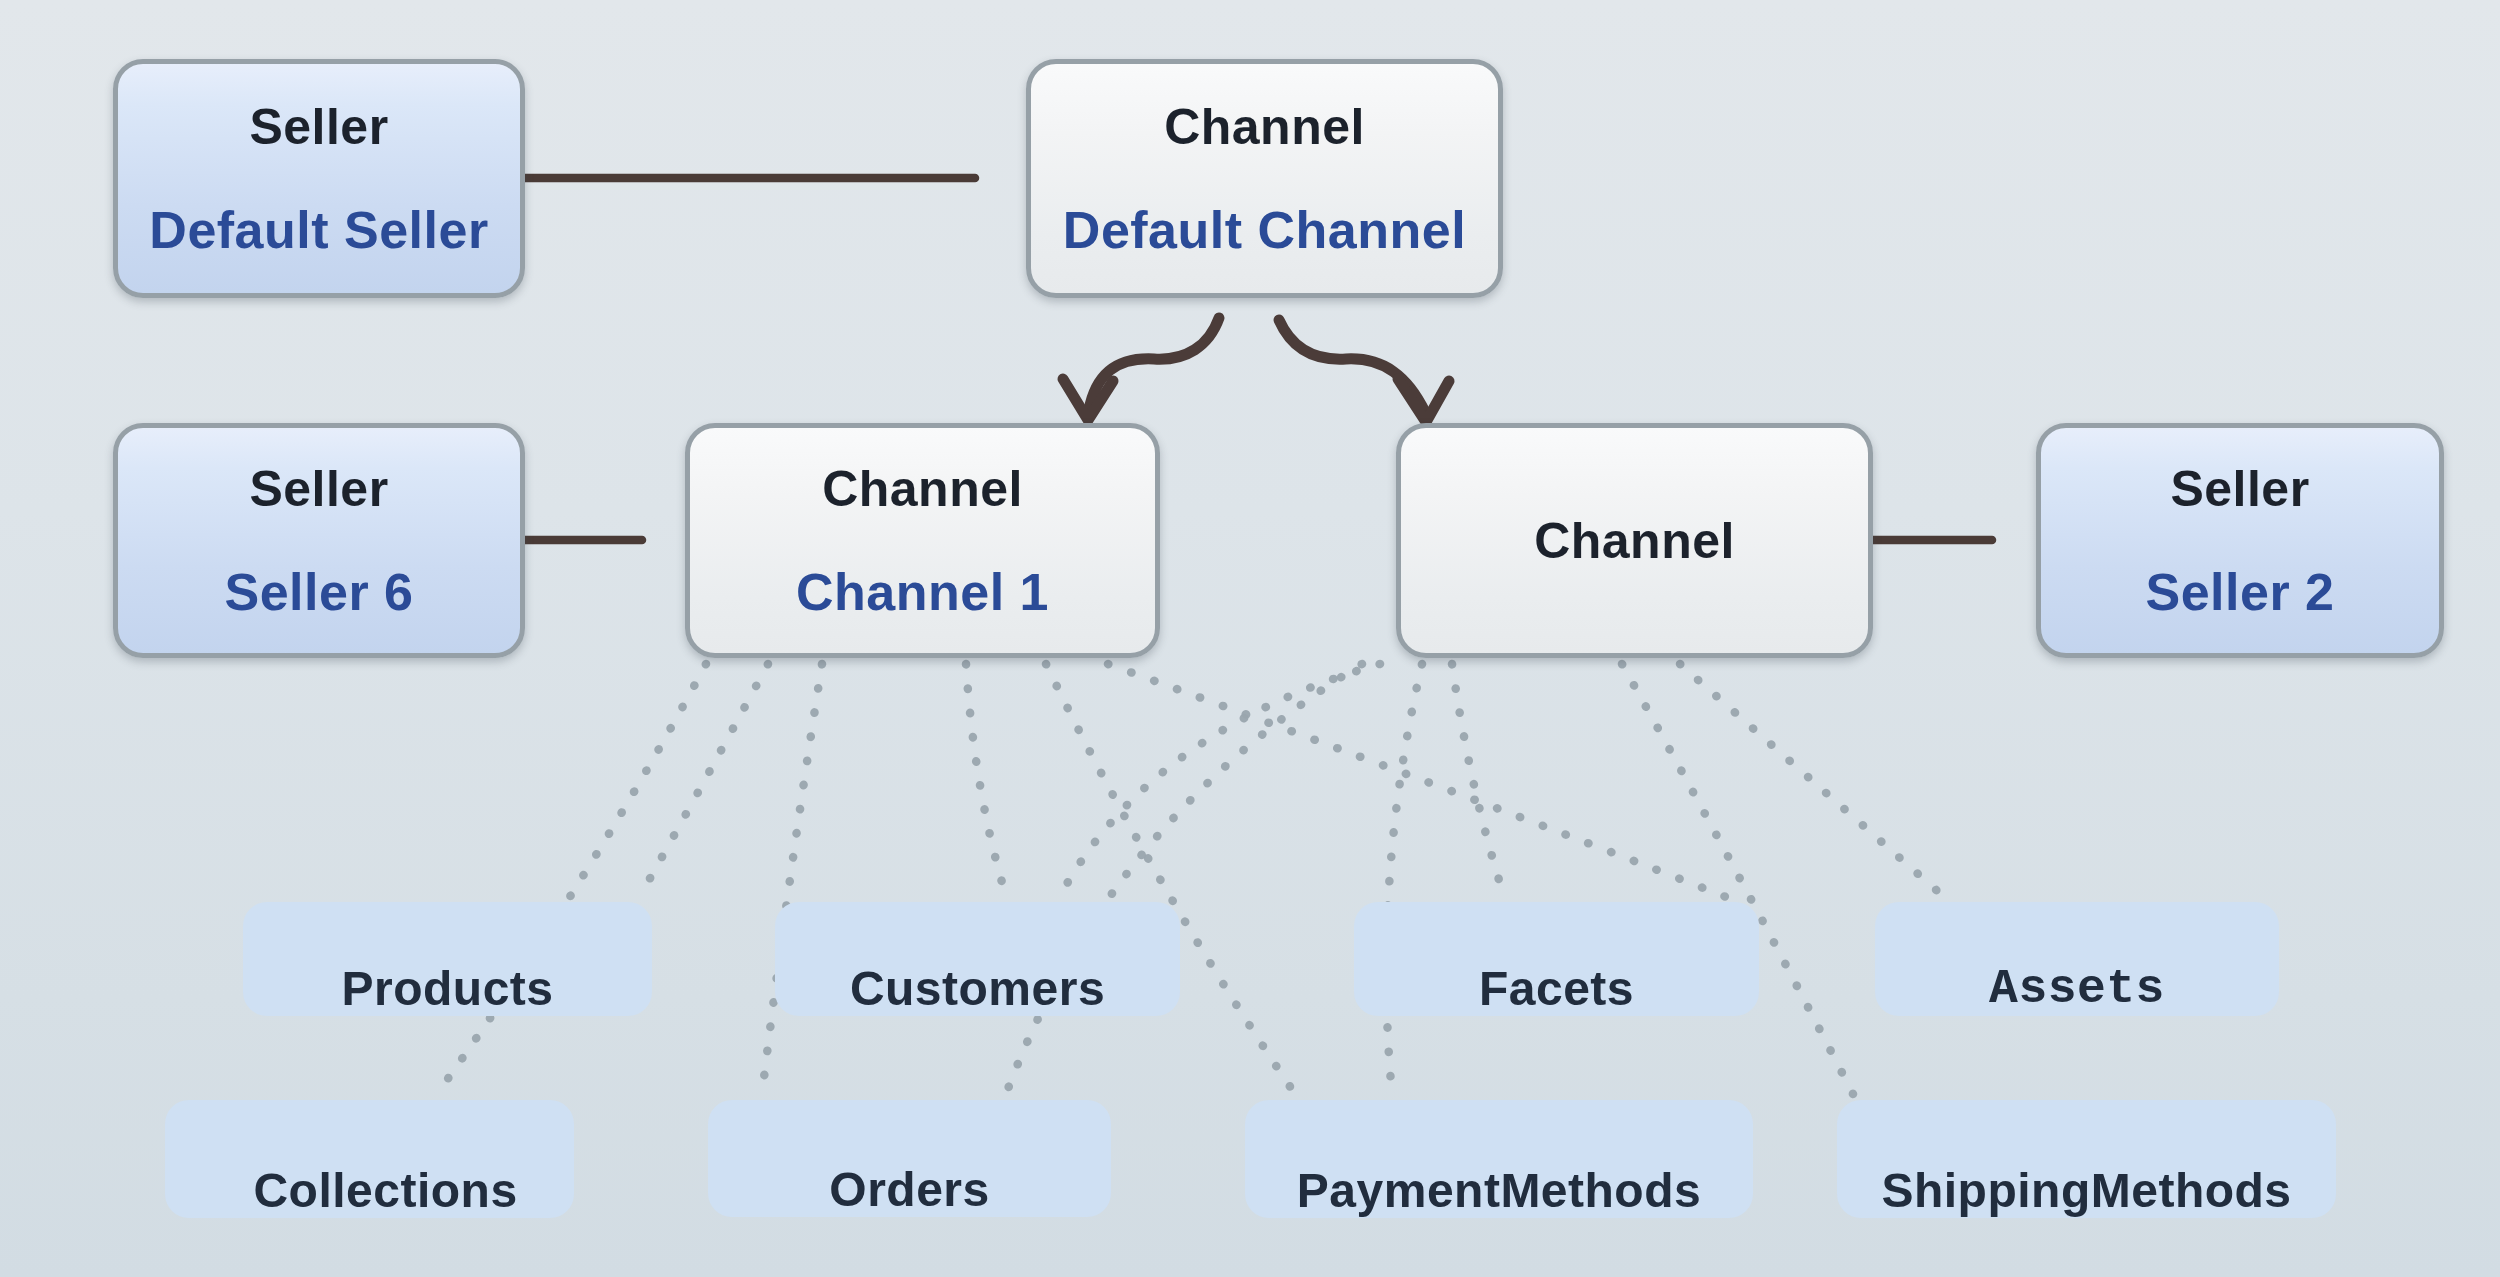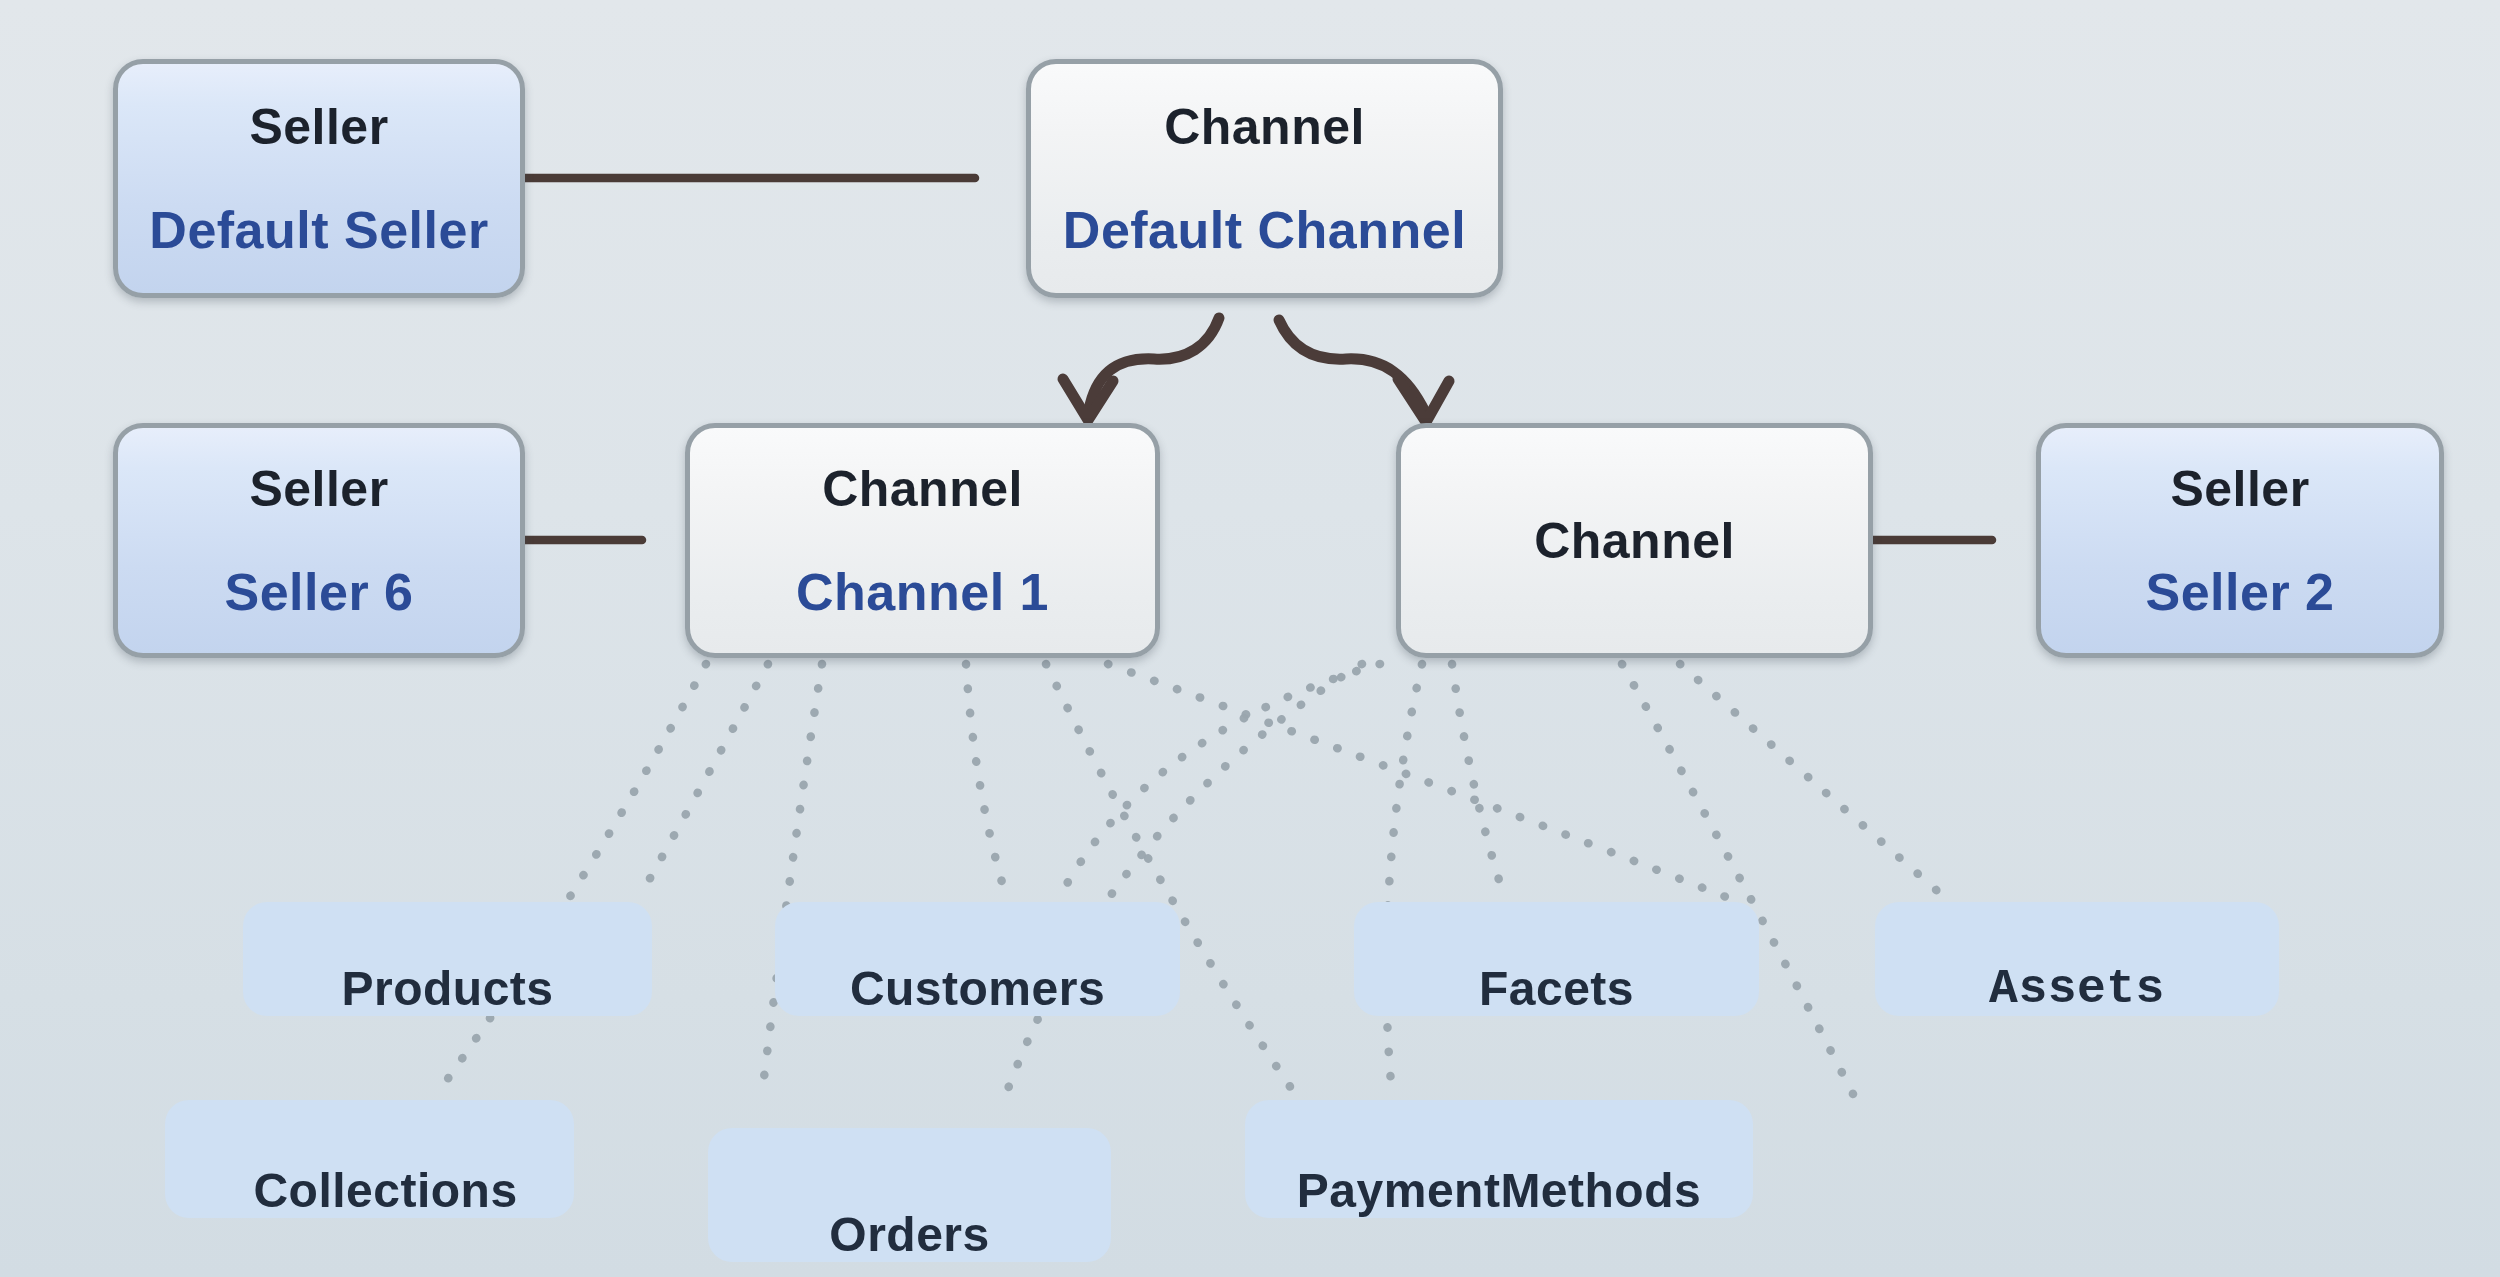--- a/index.html
+++ b/index.html
@@ -97,21 +97,21 @@
   #n-default-channel { left: 990px;  top: 59px;  width: 477px; height: 239px; }
   #n-seller-1        { left: 77px;   top: 423px; width: 412px; height: 235px; }
   #n-channel-1       { left: 649px;  top: 423px; width: 475px; height: 235px; }
   #n-channel-2       { left: 1360px; top: 423px; width: 477px; height: 235px; }
   #n-seller-2        { left: 2000px; top: 423px; width: 408px; height: 235px; }
   #e-products        { left: 243px;  top: 902px;  width: 409px; height: 114px; }
   #e-customers       { left: 775px;  top: 902px;  width: 405px; height: 114px; }
   #e-facets          { left: 1336px; top: 902px;  width: 405px; height: 114px; margin-left: 18px; }
   #e-assets          { left: 1875px; top: 902px;  width: 404px; height: 114px; font-family: Liberation Mono, monospace; }
   #e-collections     { left: 165px;  top: 1100px; width: 409px; height: 118px; padding-left: 32px; }
-  #e-orders          { left: 708px;  top: 1128px; width: 403px; height: 134px; }
+  #e-orders          { left: 708px;  top: 1100px; width: 403px; height: 117px; }
   #e-payment-methods { left: 1245px; top: 1100px; width: 508px; height: 118px; }
   #e-shipping-methods{ left: 1837px; top: 1100px; width: 499px; height: 118px; }
 </style>
 </head>
 <body>
 
 <div class="canvas">
 
   <svg class="wires" width="2500" height="1277" viewBox="0 0 2500 1277">
 
@@ -182,14 +182,17 @@
 
   <div class="chip" id="e-collections">
     <div class="chip-label">Collections</div>
   </div>
   <div class="chip" id="e-orders">
     <div class="chip-label">Orders</div>
   </div>
   <div class="chip" id="e-payment-methods">
     <div class="chip-label">PaymentMethods</div>
   </div>
+  <div class="chip" id="e-shipping-methods">
+    <div class="chip-label">ShippingMethods</div>
+  </div>
 
 </div>
 
 </body></html>

